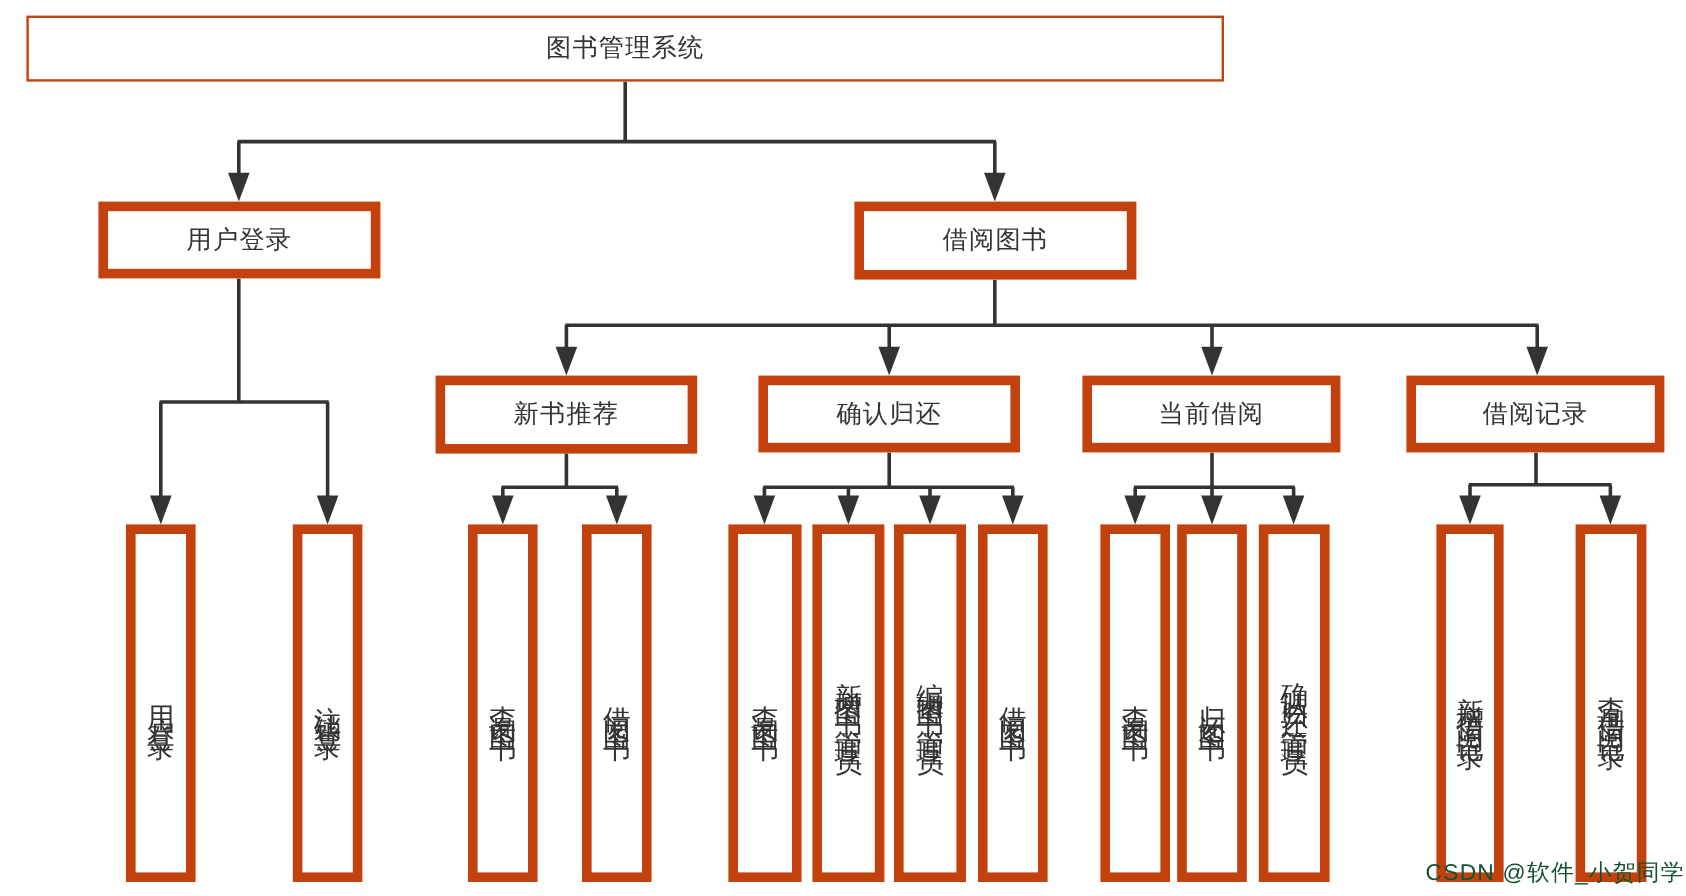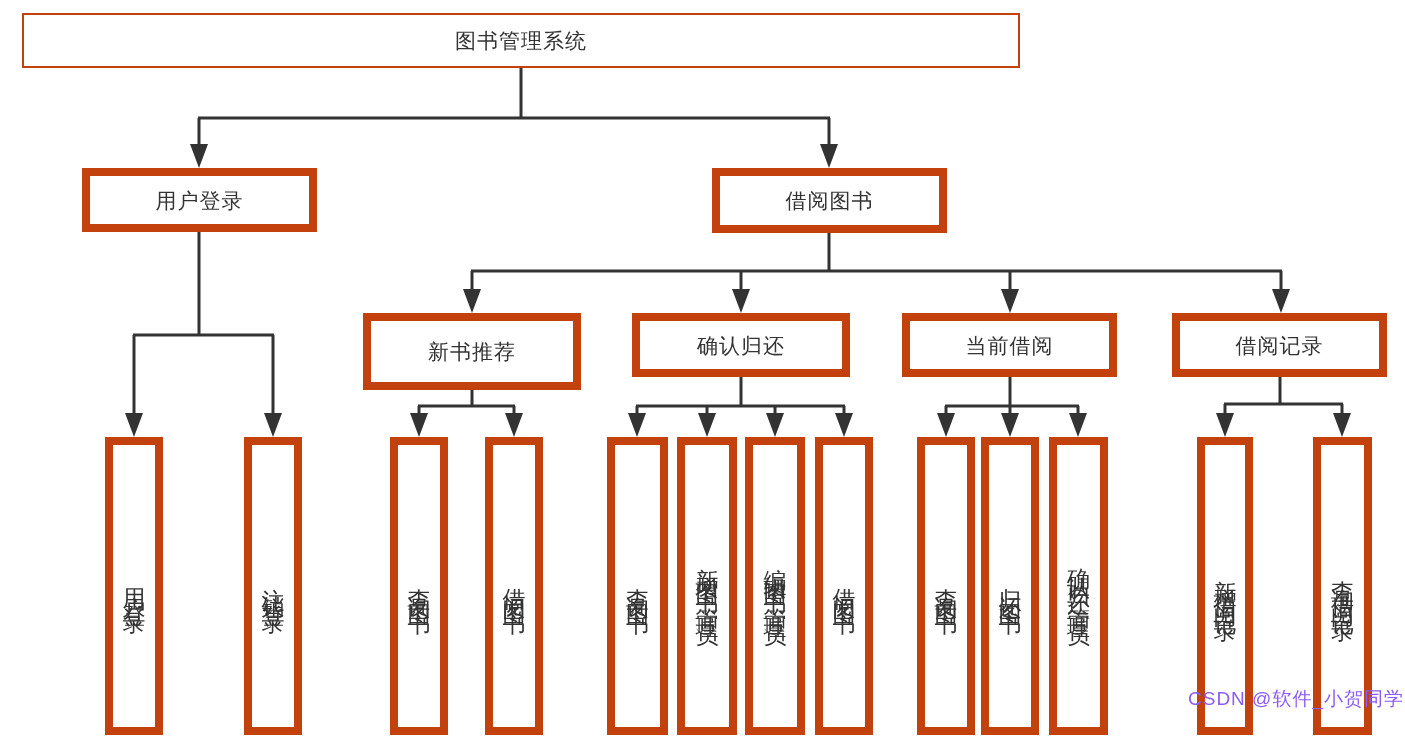--- a/index.html
+++ b/index.html
@@ -47,23 +47,23 @@
     writing-mode: vertical-rl;
     text-orientation: mixed;
     font-size: 23px;
     letter-spacing: 8px;
     line-height: 1;
     white-space: nowrap;
   }
   .watermark {
     position: absolute;
     left: 1188px;
-    top: 686px;
+    top: 714px;
     font-size: 19px;
-    color: #8b5cf6;
+    color: #14532d;
     white-space: nowrap;
     z-index: 5;
     letter-spacing: 1px;
   }
 </style>
 </head>
 <body>
 
 <div class="canvas">
 
@@ -140,21 +140,21 @@
     <span class="hlabel">图书管理系统</span>
   </div>
 
   <div class="node" style="left:82px; top:168px; width:235px; height:64px;">
     <span class="hlabel">用户登录</span>
   </div>
   <div class="node" style="left:712px; top:168px; width:235px; height:65px;">
     <span class="hlabel">借阅图书</span>
   </div>
 
-  <div class="node" style="left:363px; top:313px; width:218px; height:77px;">
+  <div class="node" style="left:363px; top:313px; width:218px; height:65px;">
     <span class="hlabel">新书推荐</span>
   </div>
   <div class="node" style="left:632px; top:313px; width:218px; height:64px;">
     <span class="hlabel">确认归还</span>
   </div>
   <div class="node" style="left:902px; top:313px; width:215px; height:64px;">
     <span class="hlabel">当前借阅</span>
   </div>
   <div class="node" style="left:1172px; top:313px; width:215px; height:64px;">
     <span class="hlabel">借阅记录</span>

